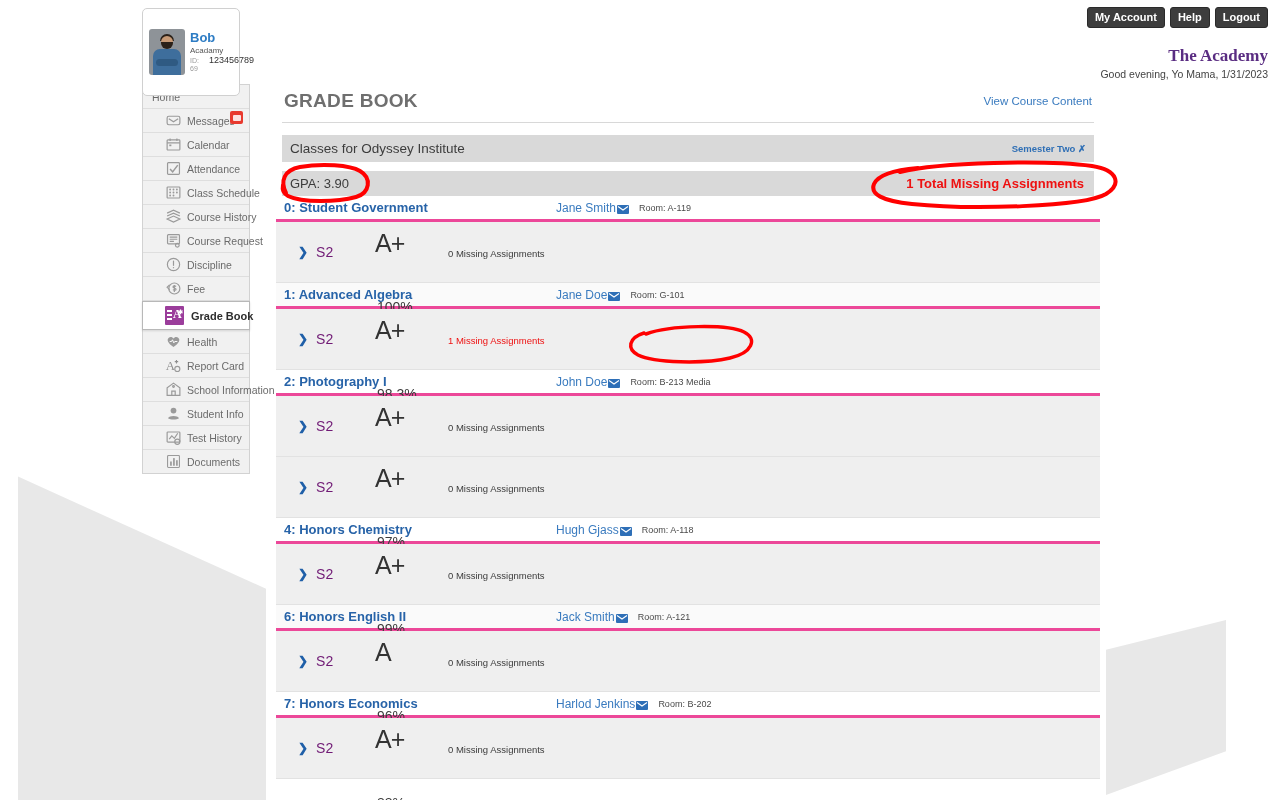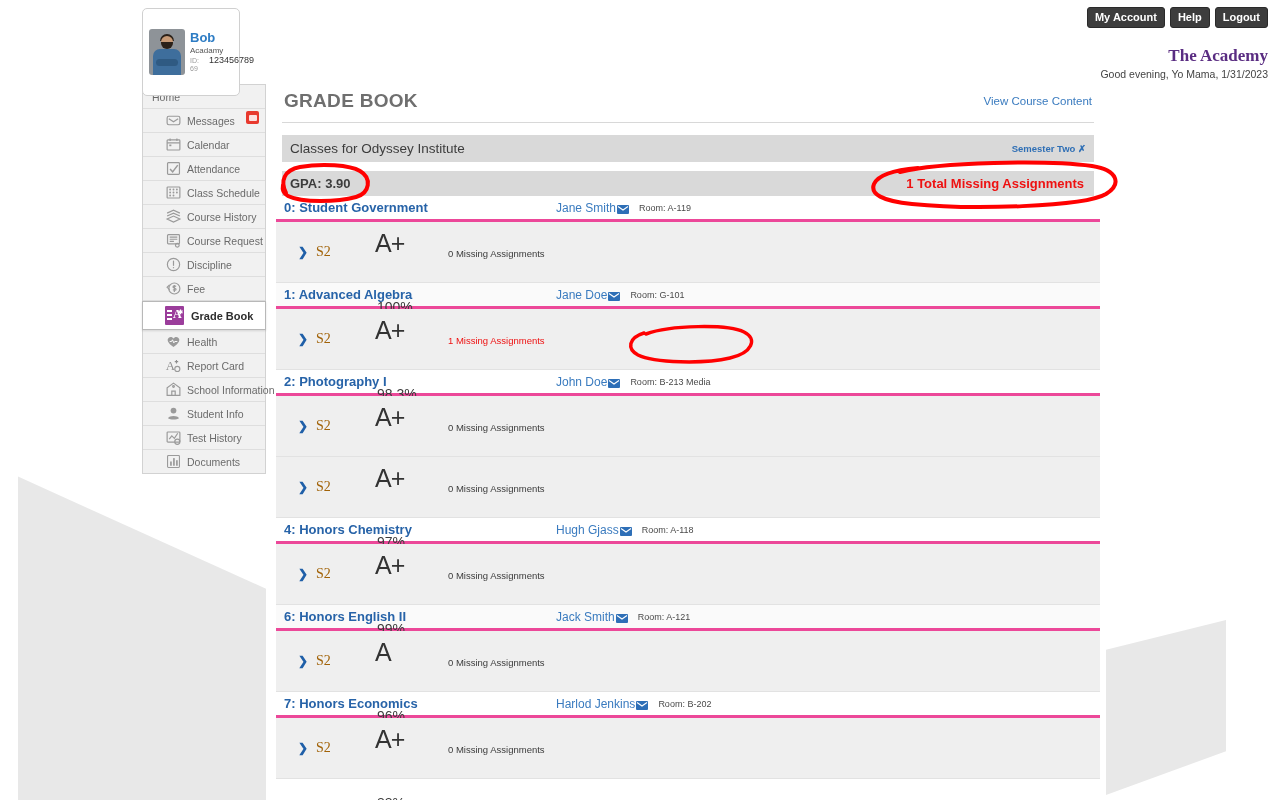--- a/index.html
+++ b/index.html
@@ -61,21 +61,21 @@
     color: #5a2d82; font-family: "Liberation Serif", serif;
     font-size: 17px; font-weight: bold;
   }
   .greeting {
     position: absolute; right: 12px; top: 68px;
     color: #444; font-size: 10.5px;
   }
 
   
   .sidebar {
-    position: absolute; left: 142px; top: 84px; width: 124px;
+    position: absolute; left: 142px; top: 84px; width: 108px;
     border: 1px solid #d2d2d2; background: #4d7c0f; z-index: 4;
     box-sizing: border-box;
   }
   .nav-item {
     display: flex; align-items: center; height: 23px;
     border-bottom: 1px solid #dedede; padding-left: 22px;
     font-size: 10.5px; color: #6b6b6b; position: relative; cursor: pointer;
     background: #f1f1f1;
   }
   .nav-item.plain { padding-left: 9px; }
@@ -118,41 +118,41 @@
     display:flex; align-items:center; justify-content: space-between; padding: 0 8px;
   }
   .classes-bar-title { font-size: 13.5px; color: #3c3c3c; }
   .semester { color:#2f6fb5; font-size: 9.5px; font-weight:bold; cursor:pointer; }
 
   .gpa-bar {
     margin: 9px 6px 0 6px; height: 25px; background: #d9d9d9;
     display:flex; align-items:center; justify-content: space-between; padding: 0 10px 0 8px;
     position: relative;
   }
-  .gpa-text { font-size: 13px; color: #3c3c3c; font-weight: bold; }
+  .gpa-text { font-size: 13px; color: #3c3c3c; font-weight: normal; }
   .total-missing { color: #ee1111; font-size: 13px; font-weight: bold; }
 
   
   .course-head {
     display:flex; align-items:center; height: 23px; padding-left: 8px;
     border-bottom: 3px solid #ec4899; background:#fff;
   }
   .course-head.alt { background:#fafafa; }
   .course-name { color: #2763a8; font-weight: bold; font-size: 13px; width: 272px; cursor:pointer; }
   .teacher { color: #3a7bbf; font-size: 12px; cursor:pointer; }
   .mail-ico { display:inline-block; margin-left: 1px; vertical-align: -2px; }
   .room { color: #4a4a4a; font-size: 9px; margin-left: 10px; }
 
   .course-body {
     display:flex; background: #efefef; border-bottom: 1px solid #e2e2e2;
     height: 60px; position: relative;
   }
   .term-col { width: 65px; display:flex; align-items:center; padding-left: 22px; }
   .chev { color:#1f5fa8; font-size: 12px; font-weight: bold; margin-right: 8px; }
-  .term { color:#a16207; font-size: 14px; cursor:pointer;font-family:Liberation Serif, serif; }
+  .term { color:#701a75; font-size: 14px; cursor:pointer; }
   .grade-col { width: 85px; position: relative; }
   .grade { position:absolute; left: 12px; top: 7px; font-size: 25px; color:#333; font-weight:500; letter-spacing:-1px; }
   .pct { position:absolute; left: 14px; top: 43px; font-size: 14px; color:#3b3b3b;margin-top:34px; }
   .missing-col { display:flex; align-items:center; padding-top: 2px; }
   .missing { font-size: 9.5px; color:#3b3b3b; }
   .missing.flag { color:#ee1111; }
 
   
   .annot { position:absolute; z-index: 20; pointer-events:none; }
   .annot svg { display:block; overflow: visible; }

